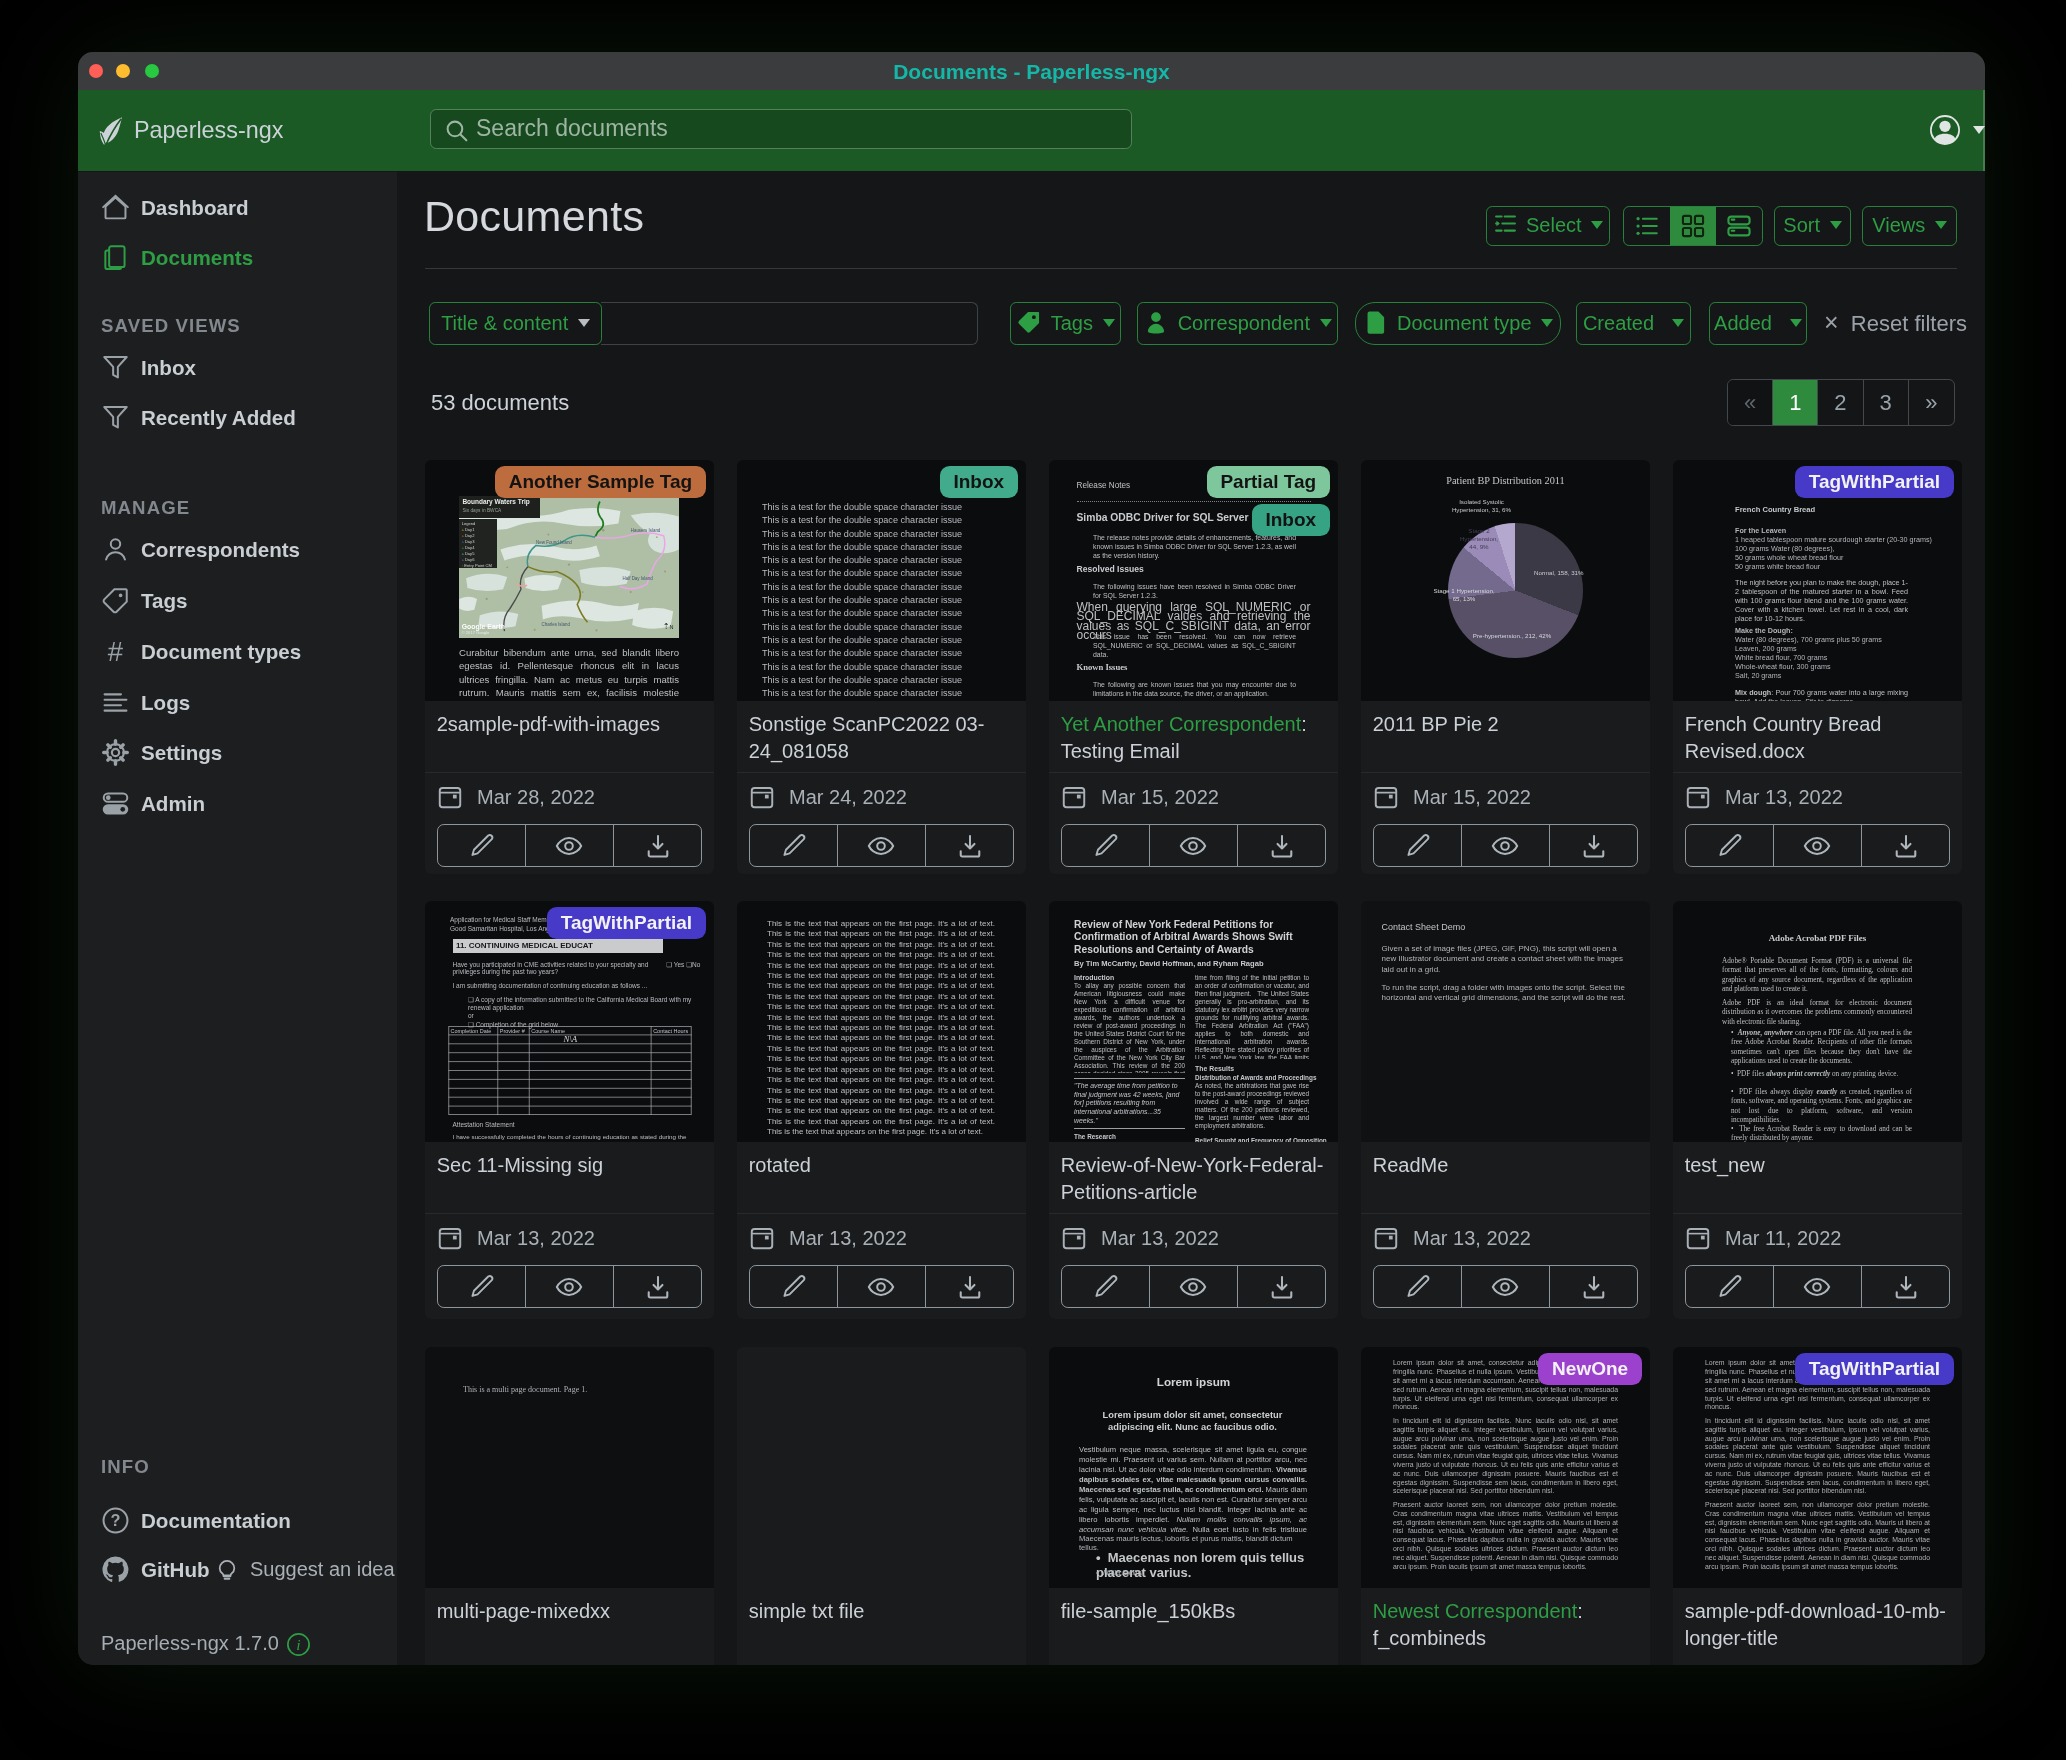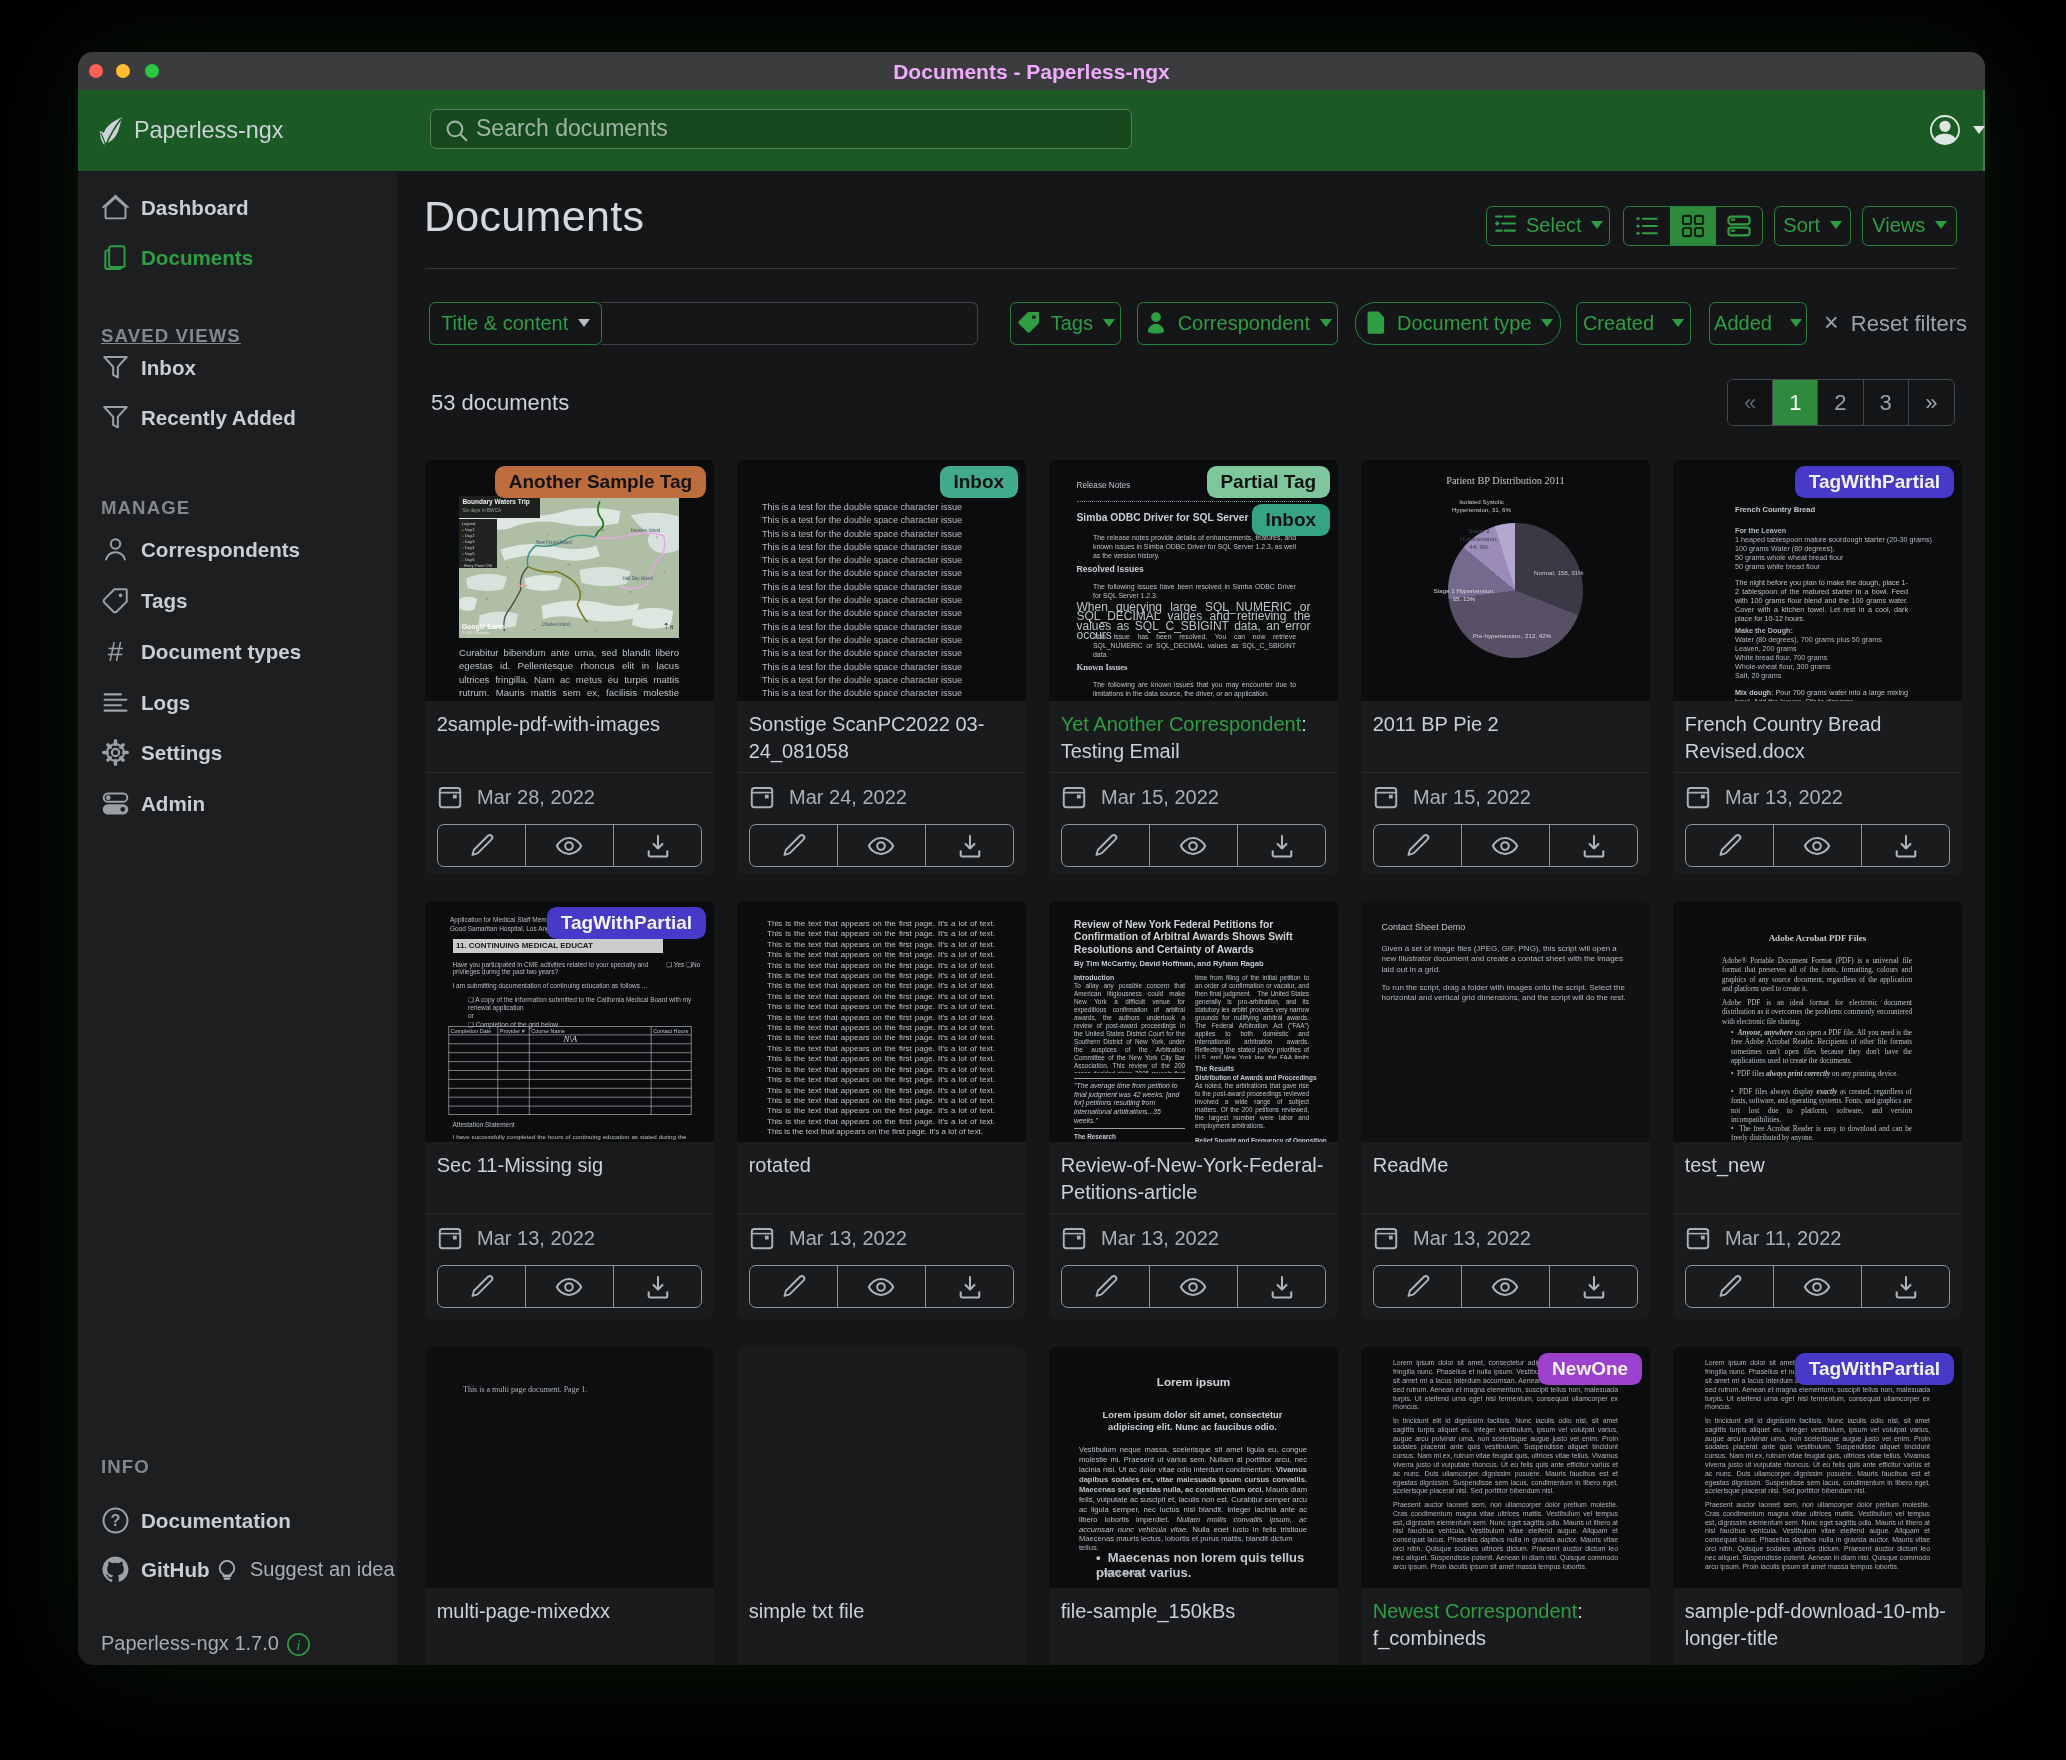--- a/index.html
+++ b/index.html
@@ -1,21 +1,21 @@
 <!DOCTYPE html>
 <html style="font-size:11px"><head>
 <meta charset="utf-8">
 <style>
   * { margin:0; padding:0; box-sizing:border-box; }
   html,body { width:2066px; height:1761px; background:#010101; font-family:"Liberation Sans", sans-serif; overflow:hidden; }
   .window { position:absolute; left:78px; top:52px; width:1907px; height:1613px; border-radius:15px; overflow:hidden; background:#151618; box-shadow:0 0 110px rgba(45,95,45,0.22), 0 24px 76px rgba(0,0,0,0.7); }
   
   .titlebar { position:absolute; left:0; top:0; width:100%; height:38px; background:#3b3c3e; }
   .tl { position:absolute; top:11.7px; width:14.4px; height:14.4px; border-radius:50%; }
-  .titletext { position:absolute; left:0; top:0; width:100%; height:38px; line-height:40px; text-align:center; color:#f0abfc; font-size:21px; font-weight:bold; }
+  .titletext { position:absolute; left:0; top:0; width:100%; height:38px; line-height:40px; text-align:center; color:#14b8a6; font-size:21px; font-weight:bold; }
   
   .navbar { position:absolute; left:0; top:38px; width:100%; height:81px; background:#1b5a24; }
   .brand { position:absolute; left:56px; top:0; height:81px; line-height:81px; color:#ccd3d8; font-size:23.4px; }
   .brandlogo { position:absolute; left:23px; top:26px; width:30px; height:30px; }
   .searchbox { position:absolute; left:352px; top:18.6px; width:702px; height:40px; background:rgba(8,22,10,0.25); border:1.4px solid #54815b; border-radius:6.2px; color:#9fb5a4; font-size:23px; line-height:37px; padding-left:45px; }
   .searchbox svg { position:absolute; left:13.7px; top:9px; }
   .avatar { position:absolute; left:1852px; top:25px; white-space:nowrap; width:82px; }
   .caret { display:inline-block; width:0; height:0; border-left:6.9px solid transparent; border-right:6.9px solid transparent; border-top:8.2px solid currentColor; vertical-align:middle; }
   
   .sidebar { position:absolute; left:0; top:120px; width:319px; height:1494px; background:#1d1e20; }
@@ -102,21 +102,21 @@
         </svg>
       <span class="lbl">Dashboard</span>
     </div>
     <div class="navitem" style="top:60px;">
       <svg class="ic" viewBox="0 0 16 16" fill="none" stroke="#2e9e44" stroke-width="1.1">
           <rect x="4.5" y="1.8" width="8.5" height="11.5" rx="1.2"></rect>
           <path d="M4.5 4.2H3.4a1 1 0 0 0-1 1v8.2a1 1 0 0 0 1 1h6.8a1 1 0 0 0 1-.9" stroke-width="1.1"></path>
         </svg>
       <span class="lbl green">Documents</span>
     </div>
-    <div class="navhead" style="top:150px;text-decoration:underline;">SAVED VIEWS</div>
+    <div class="navhead" style="top:140px;">SAVED VIEWS</div>
     <div class="navitem" style="top:170px;">
       <svg class="ic" viewBox="0 0 16 16" fill="none" stroke="#9aa1a7" stroke-width="1.1">
           <path d="M1.8 2.2h12.4l-4.9 5.5v5.8l-2.6-1.4V7.7z" stroke-linejoin="round"></path>
         </svg>
       <span class="lbl">Inbox</span>
     </div>
     <div class="navitem" style="top:220px;">
       <svg class="ic" viewBox="0 0 16 16" fill="none" stroke="#9aa1a7" stroke-width="1.1">
           <path d="M1.8 2.2h12.4l-4.9 5.5v5.8l-2.6-1.4V7.7z" stroke-linejoin="round"></path>
         </svg>

